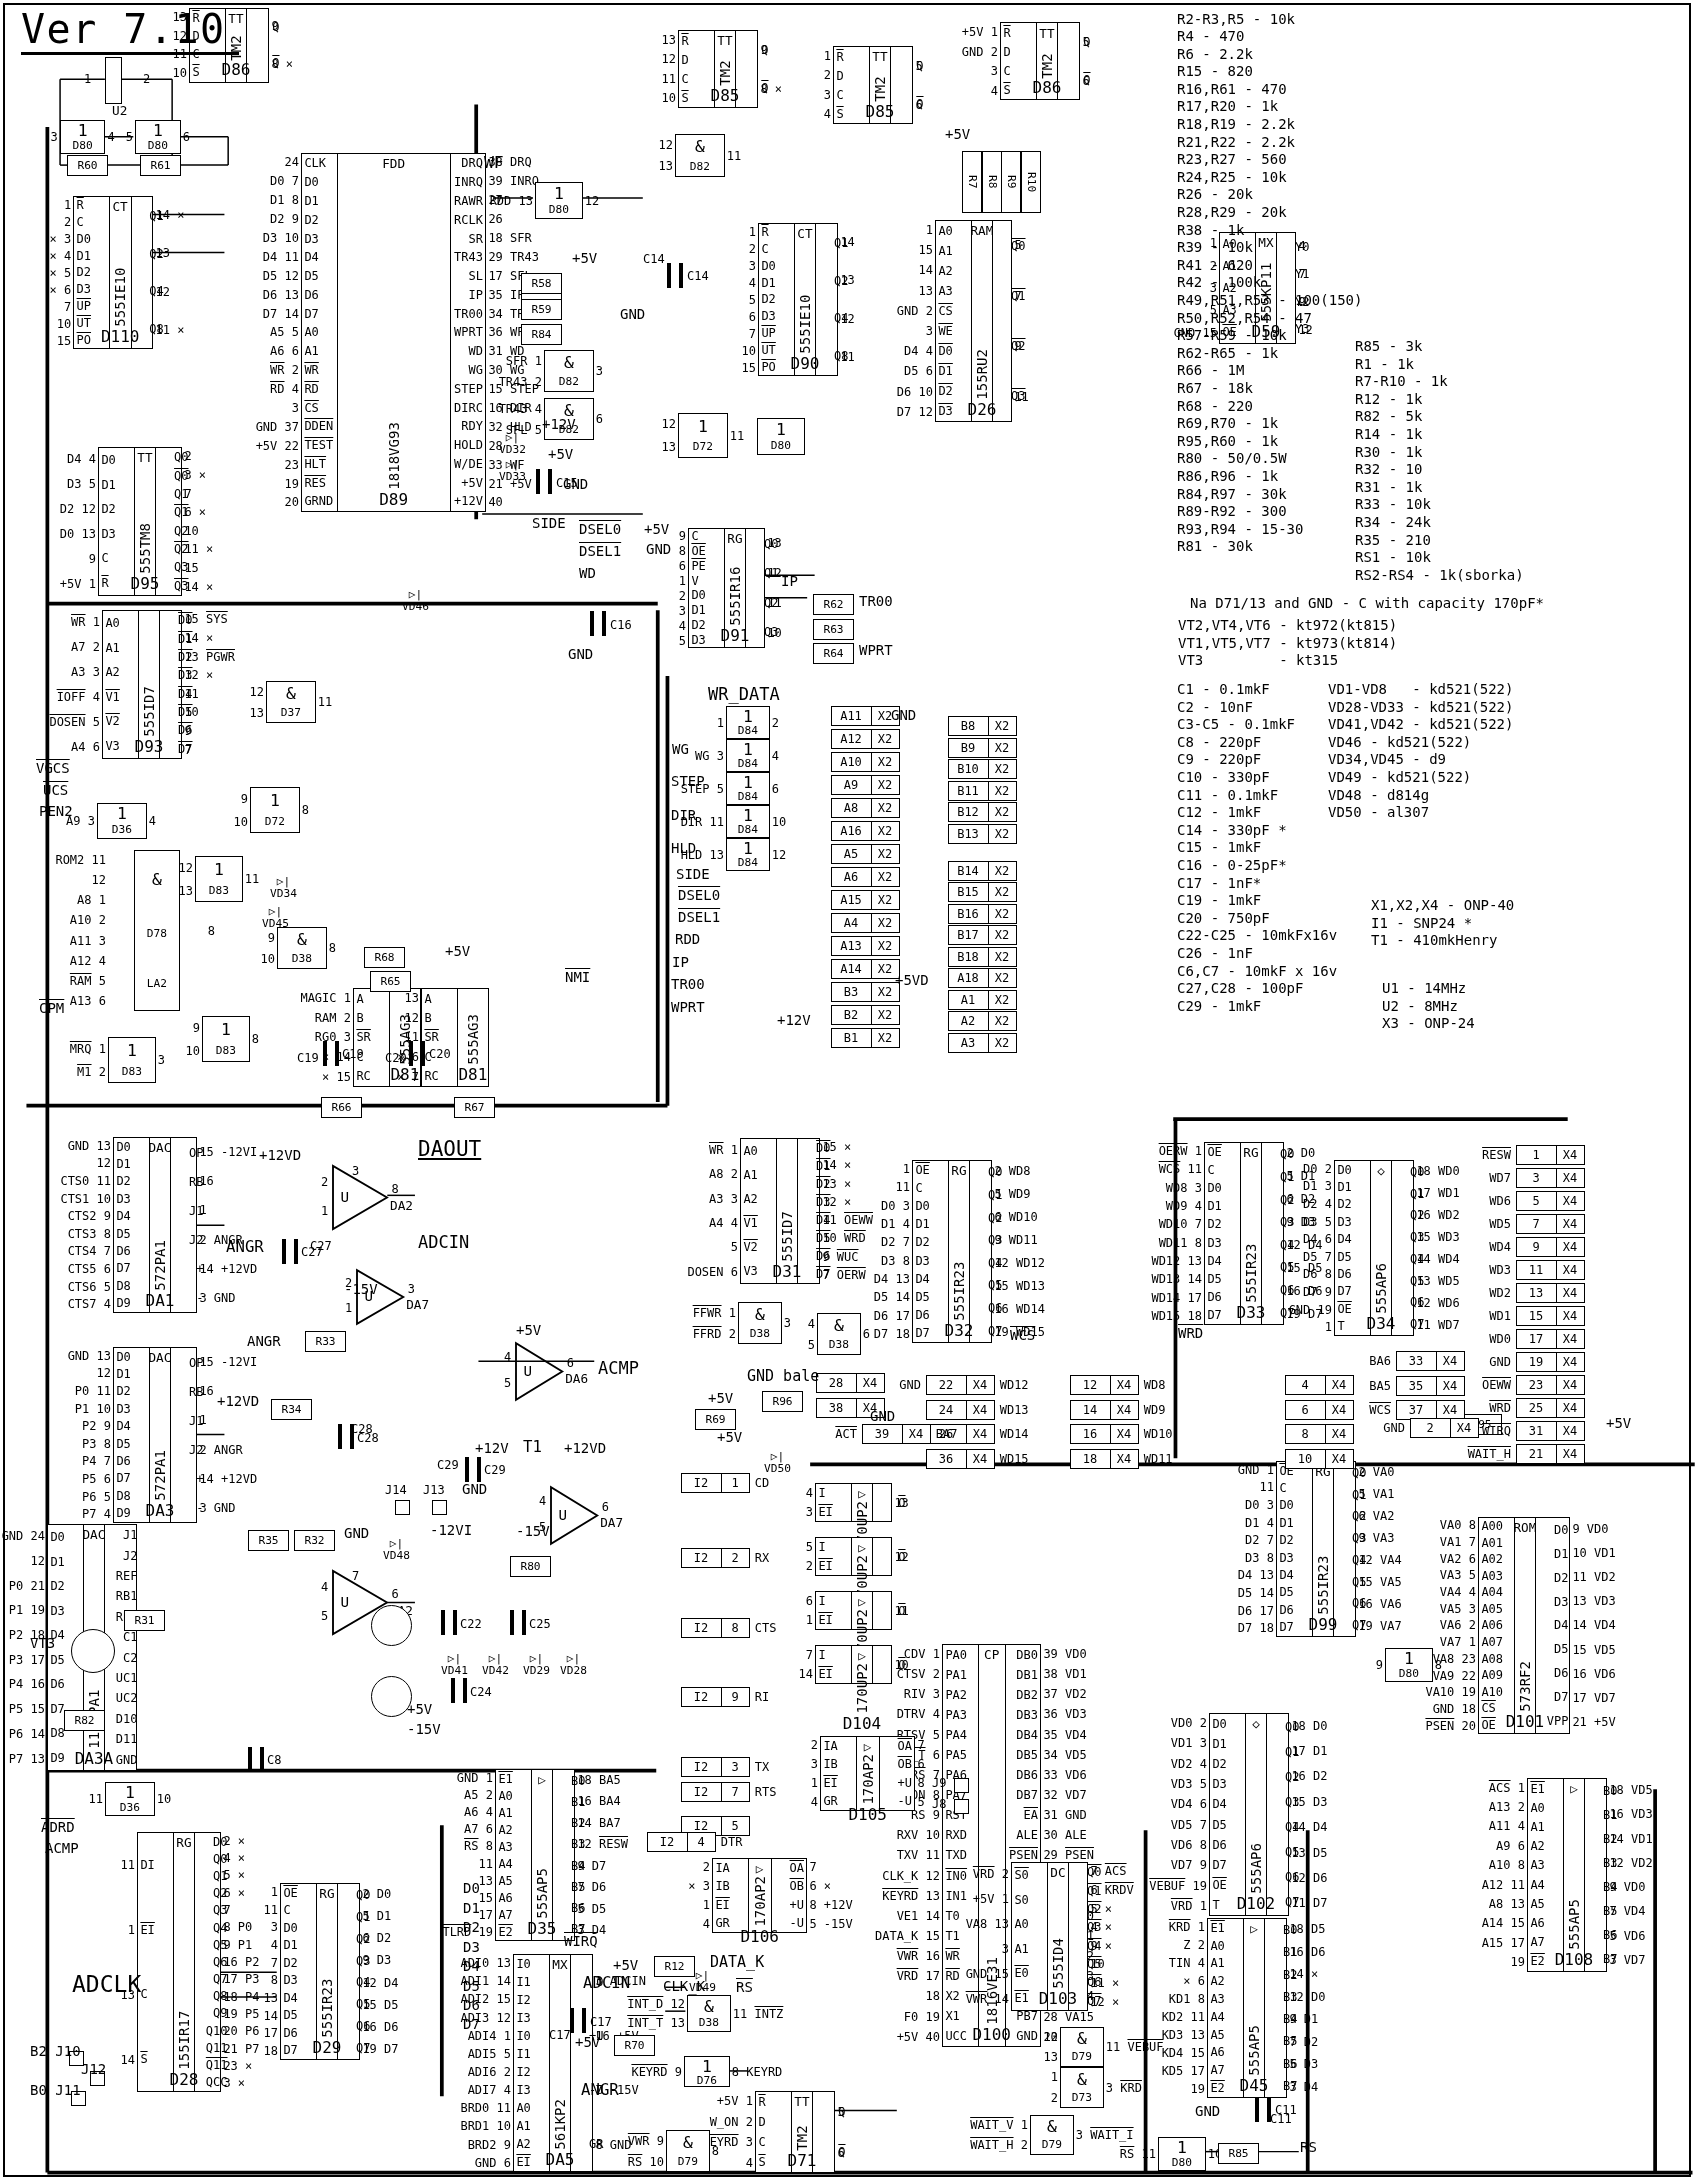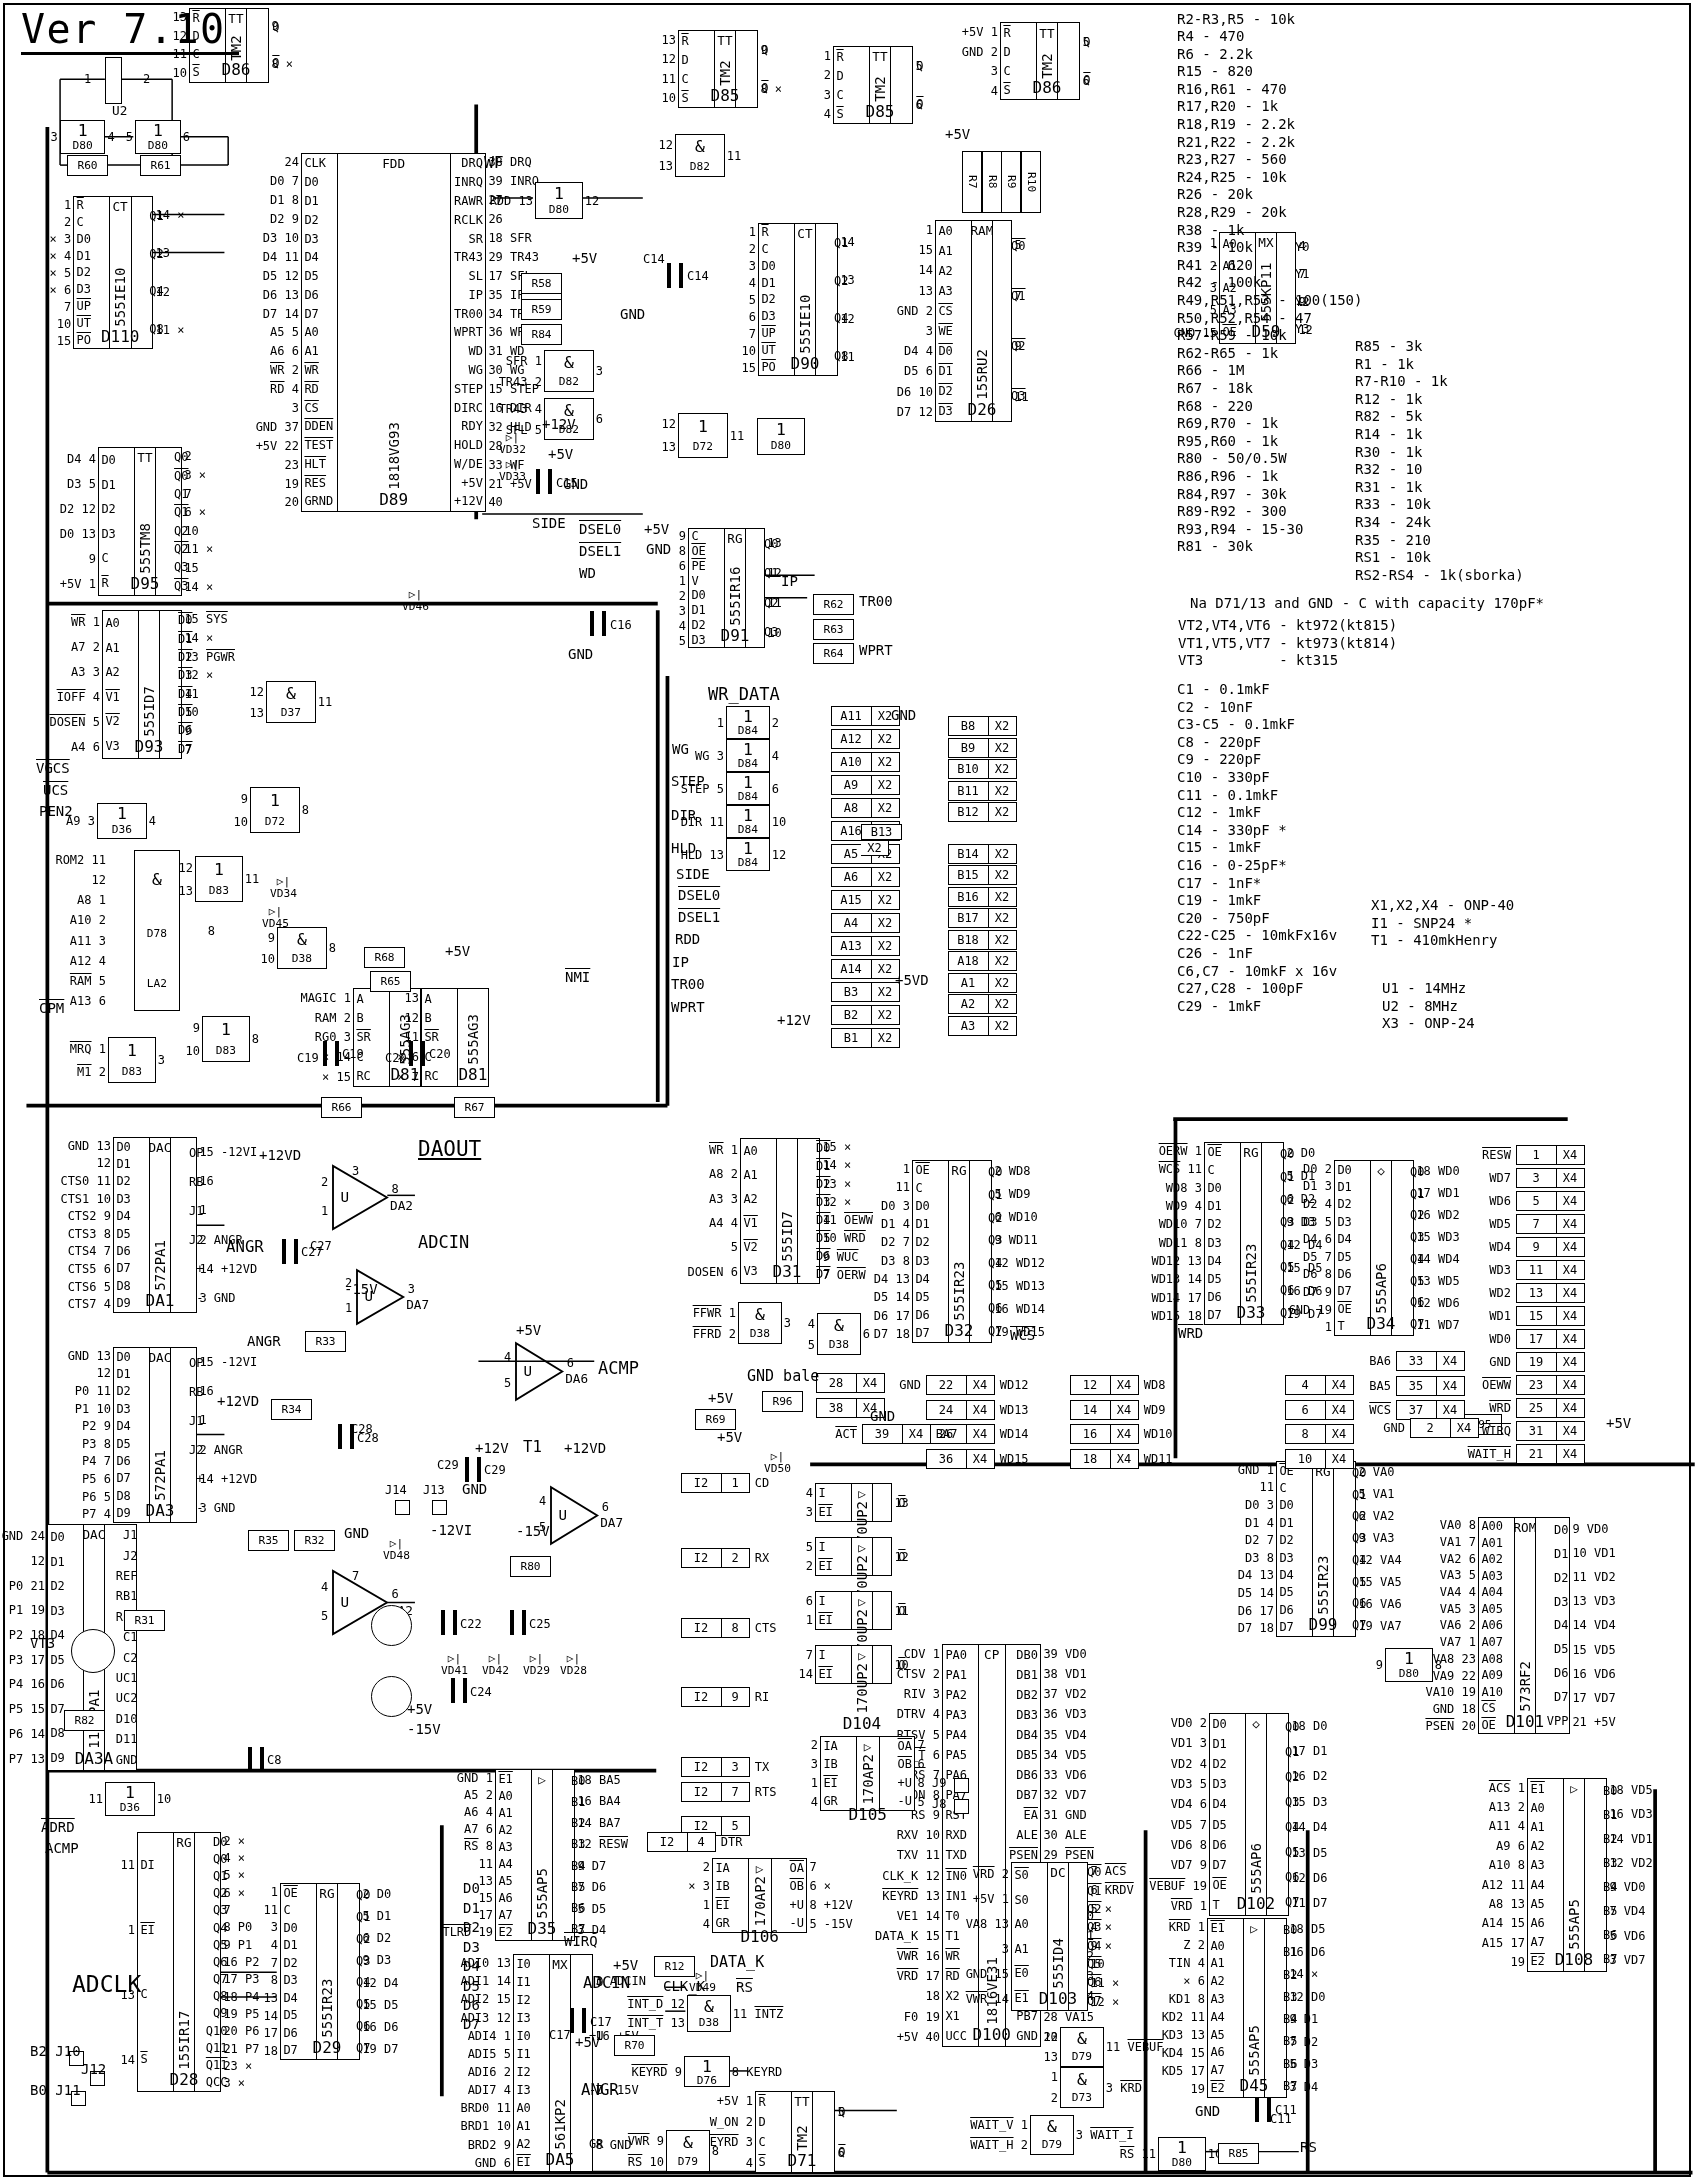--- a/index.html
+++ b/index.html
@@ -93,20 +93,21 @@
       <line x1="968" y1="2772" x2="1000" y2="2772" stroke="#000" stroke-width="2"></line>
       <line x1="290" y1="2640" x2="370" y2="2640" stroke="#000" stroke-width="2"></line>
       <line x1="290" y1="2673" x2="370" y2="2673" stroke="#000" stroke-width="2"></line>
     </svg>
   <div id="title">Ver 7.10</div>
   <div class="plist" style="left:1177px;top:10.5px;"><div>R2-R3,R5 - 10k</div><div>R4 - 470</div><div>R6 - 2.2k</div><div>R15 - 820</div><div>R16,R61 - 470</div><div>R17,R20 - 1k</div><div>R18,R19 - 2.2k</div><div>R21,R22 - 2.2k</div><div>R23,R27 - 560</div><div>R24,R25 - 10k</div><div>R26 - 20k</div><div>R28,R29 - 20k</div><div>R38 - 1k</div><div>R39 - 10k</div><div>R41 - 620</div><div>R42 - 100k</div><div>R49,R51,R53 - 100(150)</div><div>R50,R52,R54 - 47</div><div>R57-R59 - 10k</div><div>R62-R65 - 1k</div><div>R66 - 1M</div><div>R67 - 18k</div><div>R68 - 220</div><div>R69,R70 - 1k</div><div>R95,R60 - 1k</div><div>R80 - 50/0.5W</div><div>R86,R96 - 1k</div><div>R84,R97 - 30k</div><div>R89-R92 - 300</div><div>R93,R94 - 15-30</div><div>R81 - 30k</div></div>
   <div class="plist" style="left:1355px;top:338px;"><div>R85 - 3k</div><div>R1 - 1k</div><div>R7-R10 - 1k</div><div>R12 - 1k</div><div>R82 - 5k</div><div>R14 - 1k</div><div>R30 - 1k</div><div>R32 - 10</div><div>R31 - 1k</div><div>R33 - 10k</div><div>R34 - 24k</div><div>R35 - 210</div><div>RS1 - 10k</div><div>RS2-RS4 - 1k(sborka)</div></div>
   <div class="plist" style="left:1190px;top:595px;"><div>Na D71/13 and GND - C with capacity 170pF*</div></div>
   <div class="plist" style="left:1178px;top:617px;"><div>VT2,VT4,VT6 - kt972(kt815)</div><div>VT1,VT5,VT7 - kt973(kt814)</div><div>VT3         - kt315</div></div>
   <div class="plist" style="left:1177px;top:681px;"><div>C1 - 0.1mkF</div><div>C2 - 10nF</div><div>C3-C5 - 0.1mkF</div><div>C8 - 220pF</div><div>C9 - 220pF</div><div>C10 - 330pF</div><div>C11 - 0.1mkF</div><div>C12 - 1mkF</div><div>C14 - 330pF *</div><div>C15 - 1mkF</div><div>C16 - 0-25pF*</div><div>C17 - 1nF*</div><div>C19 - 1mkF</div><div>C20 - 750pF</div><div>C22-C25 - 10mkFx16v</div><div>C26 - 1nF</div><div>C6,C7 - 10mkF x 16v</div><div>C27,C28 - 100pF</div><div>C29 - 1mkF</div></div>
+  <div class="plist" style="left:1328px;top:681px;"><div>VD1-VD8   - kd521(522)</div><div>VD28-VD33 - kd521(522)</div><div>VD41,VD42 - kd521(522)</div><div>VD46 - kd521(522)</div><div>VD34,VD45 - d9</div><div>VD49 - kd521(522)</div><div>VD48 - d814g</div><div>VD50 - al307</div></div>
   <div class="plist" style="left:1371px;top:897px;"><div>X1,X2,X4 - ONP-40</div><div>I1 - SNP24 *</div><div>T1 - 410mkHenry</div></div>
   <div class="plist" style="left:1382px;top:980px;"><div>U1 - 14MHz</div><div>U2 - 8MHz</div><div>X3 - ONP-24</div></div>
 <div class="xt" style="left: 105px; top: 57px; width: 15px; height: 45px;"></div>
     <div class="ic" style="left: 118px; top: 7.5px; height: 75px;">
       <div class="oc l">
         <span><span></span><span>13</span></span>
         <span><span></span><span>12</span></span>
         <span><span></span><span>11</span></span>
         <span><span></span><span>10</span></span>
       </div>
@@ -2489,21 +2490,21 @@
         <div class="c1">B11</div>
         <div class="c2">X2</div>
         <div class="rsig"></div>
       </div>
       <div class="crow" style="height: 20px; margin-bottom: 1.5px;">
         <div class="lsig"></div>
         <div class="c1">B12</div>
         <div class="c2">X2</div>
         <div class="rsig"></div>
       </div>
-      <div class="crow" style="height: 20px; margin-bottom: 0; flex-direction: column;">
+      <div class="crow" style="height: 20px; margin-bottom: 17px;">
         <div class="lsig"></div>
         <div class="c1">B13</div>
         <div class="c2">X2</div>
         <div class="rsig"></div>
       </div>
       <div class="crow" style="height: 20px; margin-bottom: 1.5px;">
         <div class="lsig"></div>
         <div class="c1">B14</div>
         <div class="c2">X2</div>
         <div class="rsig"></div>

